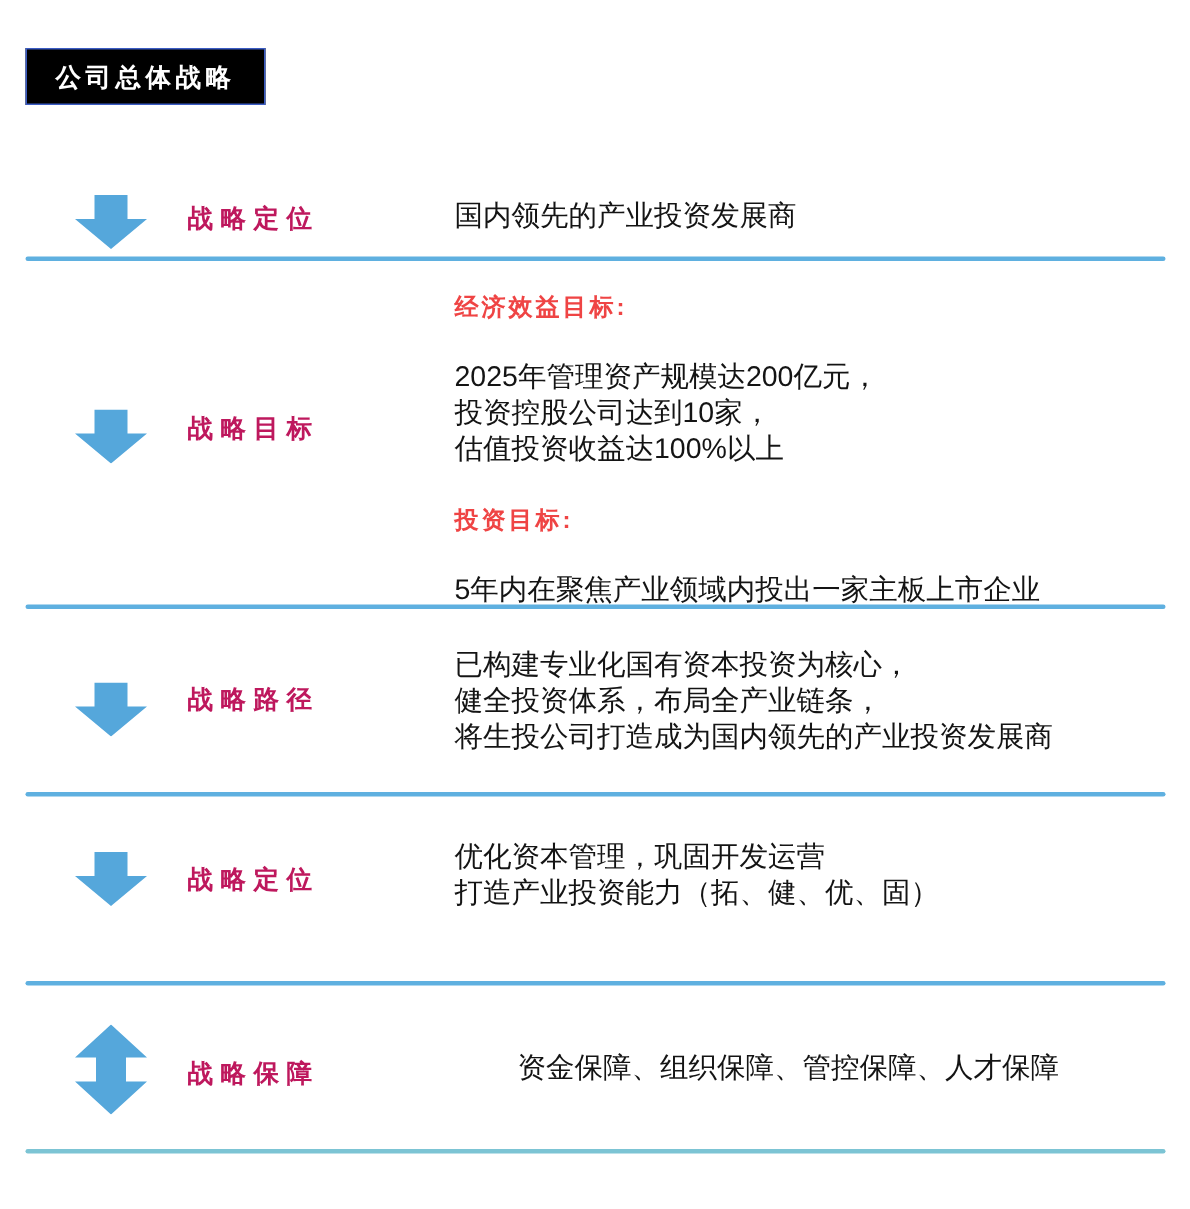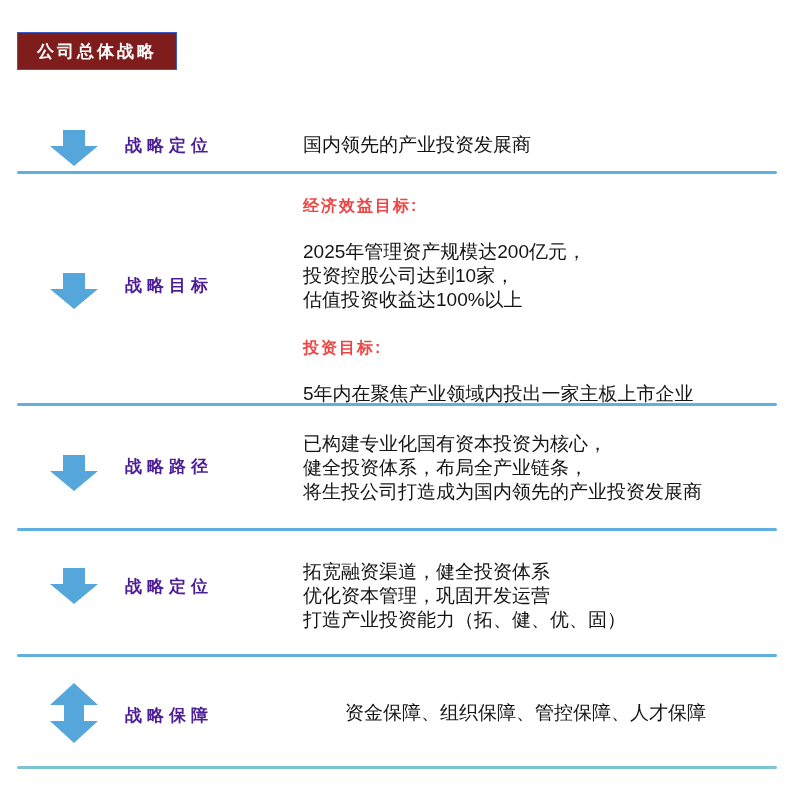--- a/index.html
+++ b/index.html
@@ -6,36 +6,36 @@
   .canvas{
     position:relative;
     width:793px;height:806px;
     background:#ffffff;
     font-family:"Liberation Sans",sans-serif;
     overflow:hidden;
   }
   .title-box{
     position:absolute;left:17px;top:32px;
     width:160px;height:38px;
-    background:#7f1d1d;
+    background:#000000;
     border:1px solid #3b5cc4;
     box-sizing:border-box;
     color:#ffffff;
     font-size:17px;font-weight:bold;letter-spacing:3px;
     display:flex;align-items:center;justify-content:center;
   }
   .sep{position:absolute;left:17px;width:760px;height:3px;border-radius:2px;}
   .sep-blue{background:#5fb0e0;}
   .sep-teal{background:#7cc4d4;}
   .arrow{position:absolute;left:50px;line-height:0;}
   .arrow svg{display:block;}
   .arrow path{fill:#55a7db;}
   .row-label{
     position:absolute;left:125px;
-    color:#4c1d95;font-size:17px;font-weight:bold;letter-spacing:5px;
+    color:#be185d;font-size:17px;font-weight:bold;letter-spacing:5px;
     white-space:nowrap;line-height:20px;
   }
   .content{
     position:absolute;left:303px;
     color:#141414;font-size:19px;line-height:24px;
     white-space:nowrap;
   }
   .content .heading{
     font-size:16px;font-weight:bold;letter-spacing:2px;line-height:20px;color:#ef4444;
   }
@@ -93,21 +93,20 @@
   </div>
   <div class="sep sep-blue" style="top:528px;"></div>
 
   <div class="arrow" style="top:568px;">
     <svg width="48" height="36" viewBox="0 0 48 36">
         <path d="M13 0 H35 V16 H48 L24 36 L0 16 H13 Z"></path>
       </svg>
   </div>
   <div class="row-label" style="top:577px;">战略定位</div>
   <div class="content" style="top:560px;">
-    <div>拓宽融资渠道，健全投资体系</div>
     <div>优化资本管理，巩固开发运营</div>
     <div>打造产业投资能力（拓、健、优、固）</div>
   </div>
   <div class="sep sep-blue" style="top:654px;"></div>
 
   <div class="arrow" style="top:683px;">
     <svg width="48" height="60" viewBox="0 0 48 60">
         <path d="M24 0 L48 22 H34 V38 H48 L24 60 L0 38 H14 V22 H0 Z"></path>
       </svg>
   </div>

